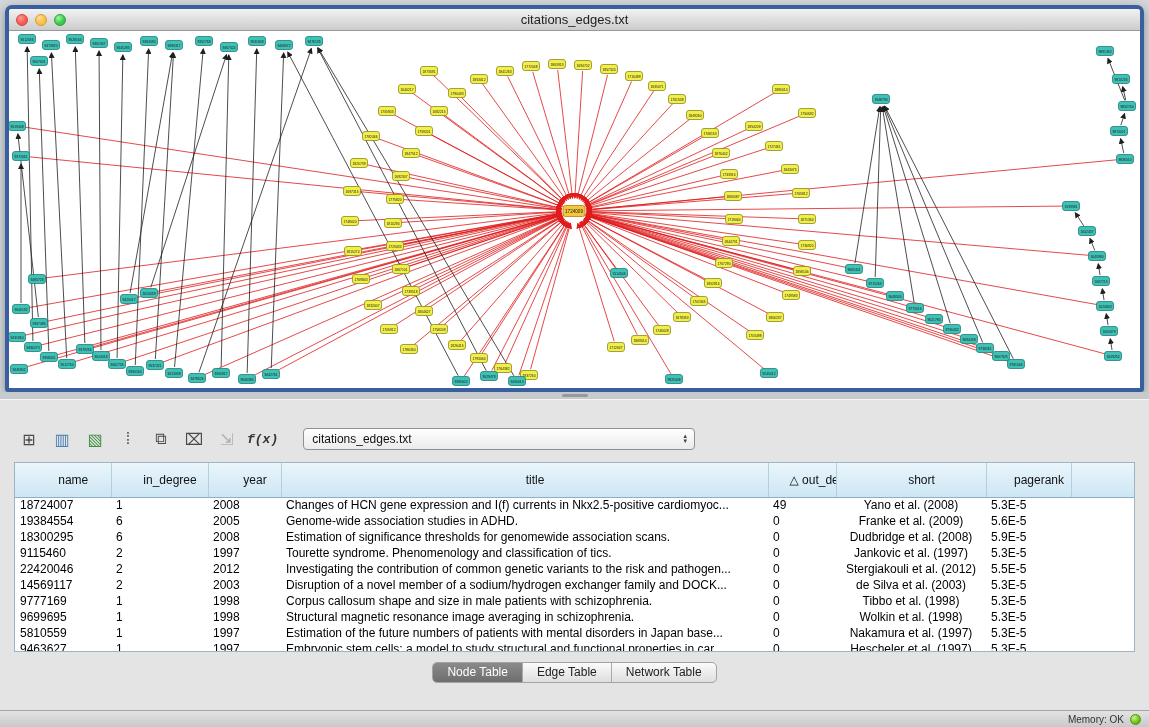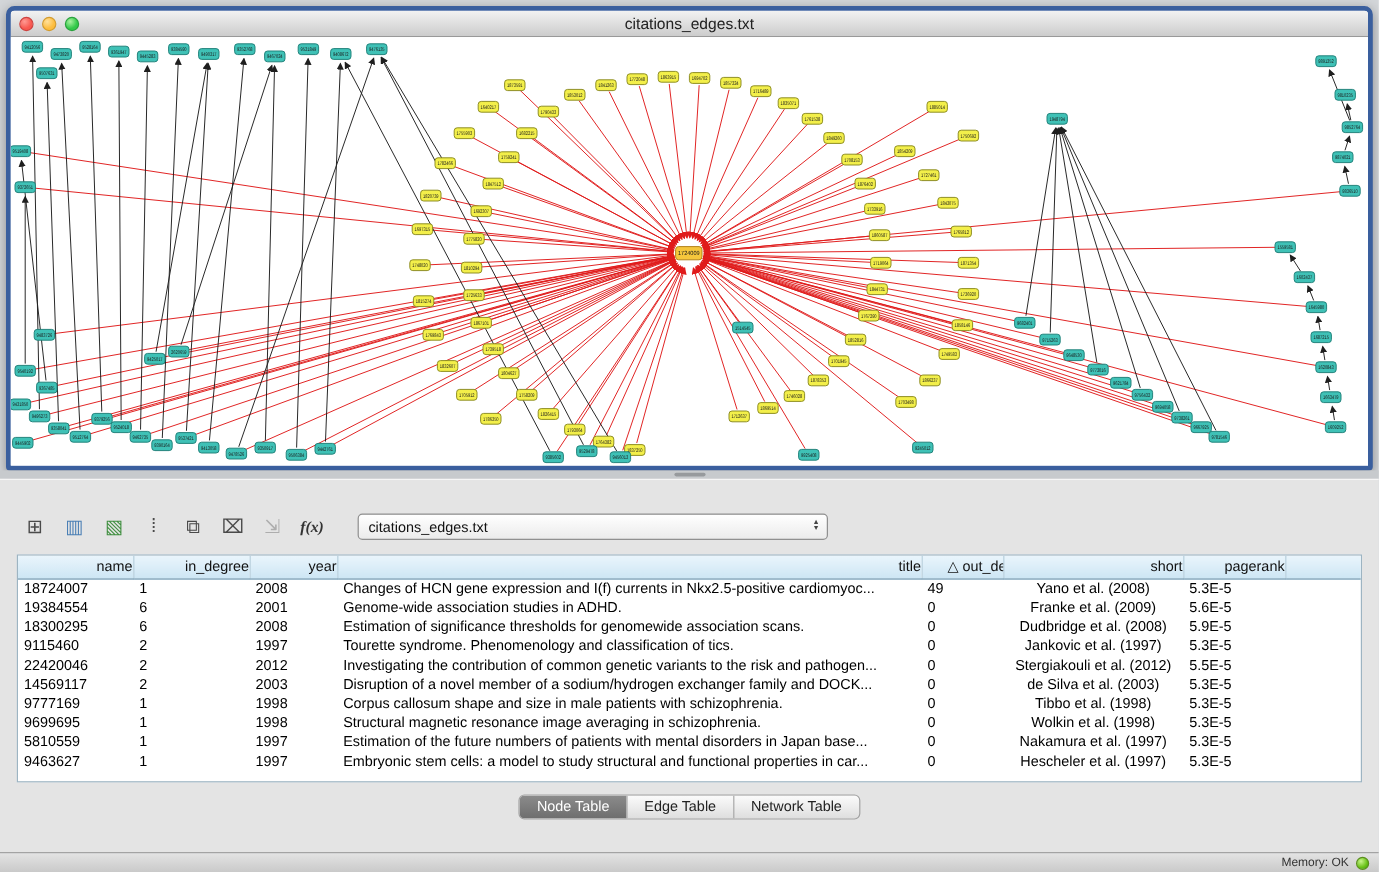--- a/index.html
+++ b/index.html
@@ -35,30 +35,30 @@
   .ph-float { font-size:12px; color:#333; line-height:12px; }
   .ph-close { font-size:16px; font-weight:bold; color:#222; line-height:14px; }
 
   .panel-body { position:relative; padding:26px 14px 0 14px; }
   .toolbar { display:flex; align-items:center; gap:7px; height:26px; margin:0 0 10px 2px; }
   .tool { min-width:26px; height:24px; display:flex; align-items:center; justify-content:center;
     font-size:16px; color:#4a4a4a; border-radius:3px; }
   .tool.blue { color:#4a7fb5; }
   .tool.green { color:#3f8f3f; }
   .tool.disabled { opacity:.35; }
-  .tool.fx { font-family:Liberation Serif, serif; font-style:italic; font-weight:bold; font-size:13px; color:#333; }
+  .tool.fx { font-family:Liberation Mono, monospace; font-style:italic; font-weight:bold; font-size:13px; color:#333; }
   .net-select { margin-left:18px; width:392px; height:22px; display:flex; align-items:center;
     border:1px solid #909090; border-radius:4px; background:linear-gradient(#ffffff,#ebebeb);
     padding:0 4px 0 8px; font-size:12px; color:#111; }
   .net-select .sel-text { flex:1; overflow:hidden; white-space:nowrap; }
   .sel-arrows { display:flex; flex-direction:column; align-items:center; line-height:5px; font-size:6px; color:#444; padding:0 2px; }
 
   .table-wrap { background:#fff; border:1px solid #9db4c2; height:190px; overflow:hidden; }
   table { width:100%; border-collapse:collapse; table-layout:fixed; }
-  thead th { height:19px; font-weight:normal; font-size:12px; color:#111; text-align:right;
+  thead th { height:34px; font-weight:normal; font-size:12px; color:#111; text-align:center;
     background:linear-gradient(#eaf5fc,#cde6f4); border-right:1px solid #b3cedd; border-bottom:1px solid #8fb0c4;
     overflow:hidden; white-space:nowrap;padding-left:21px; }
   thead th:last-child { border-right:none; }
   th:nth-child(1){width:96px;} th:nth-child(2){width:97px;} th:nth-child(3){width:73px;}
   th:nth-child(4){width:487px;} th:nth-child(5){width:68px;} th:nth-child(6){width:150px;}
   th:nth-child(7){width:85px;margin-left:14px;} th:nth-child(8){width:auto;}
   tbody td { height:16px; font-size:12px; color:#000; padding:0 5px; white-space:nowrap; overflow:hidden; }
   tbody td:nth-child(6) { text-align:center; }
 
   .tabs { display:flex; width:fit-content; margin:10px auto 0 auto; border:1px solid #a3a3a3;
@@ -799,21 +799,21 @@
                 <td>2008</td>
                 <td>Changes of HCN gene expression and I(f) currents in Nkx2.5-positive cardiomyoc...</td>
                 <td>49</td>
                 <td>Yano et al. (2008)</td>
                 <td>5.3E-5</td>
                 <td></td>
               </tr>
               <tr>
                 <td>19384554</td>
                 <td>6</td>
-                <td>2001</td>
+                <td>2005</td>
                 <td>Genome-wide association studies in ADHD.</td>
                 <td>0</td>
                 <td>Franke et al. (2009)</td>
                 <td>5.6E-5</td>
                 <td></td>
               </tr>
               <tr>
                 <td>18300295</td>
                 <td>6</td>
                 <td>2008</td>

